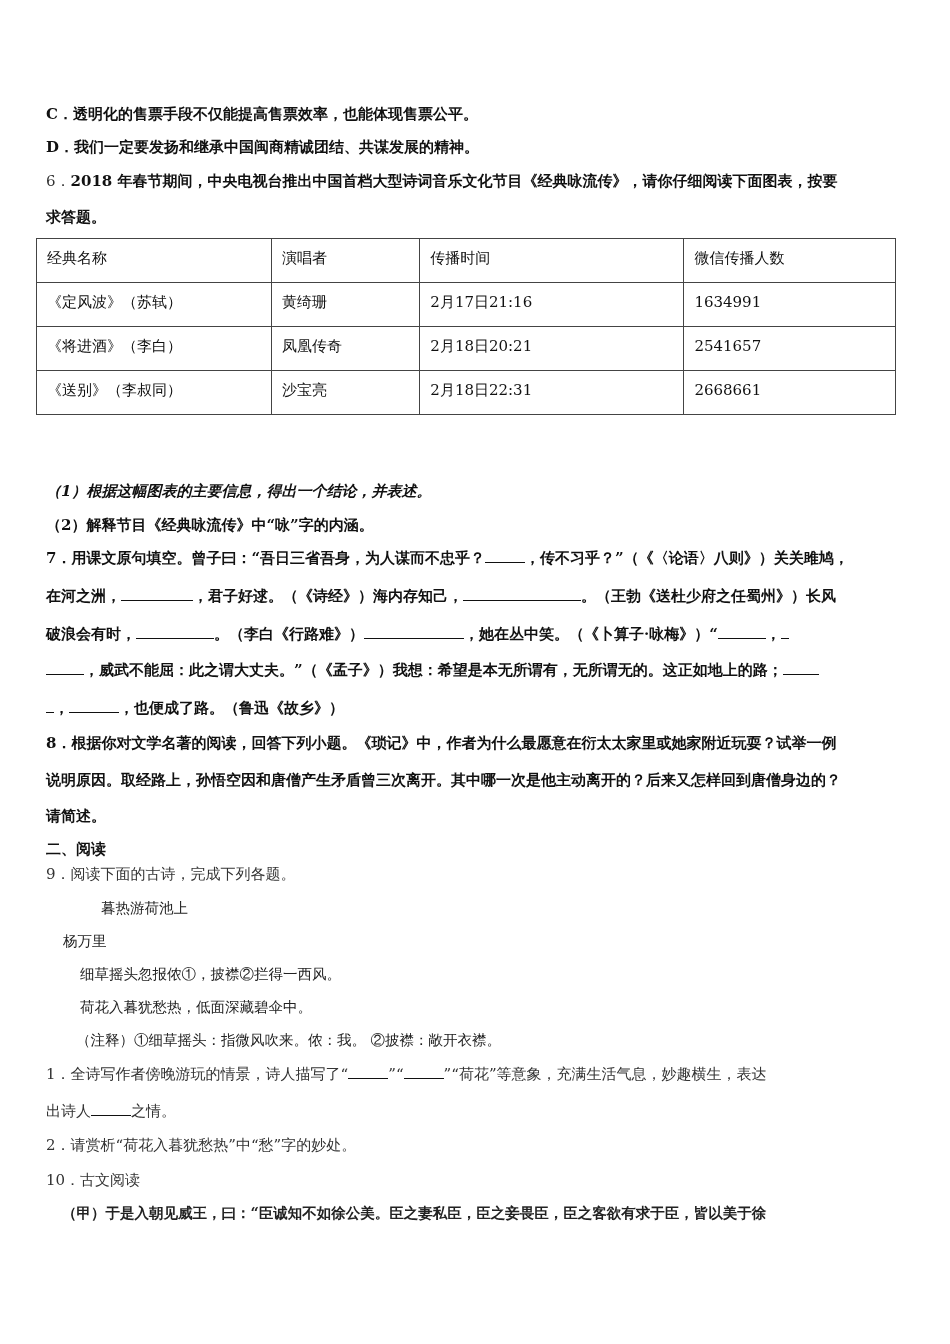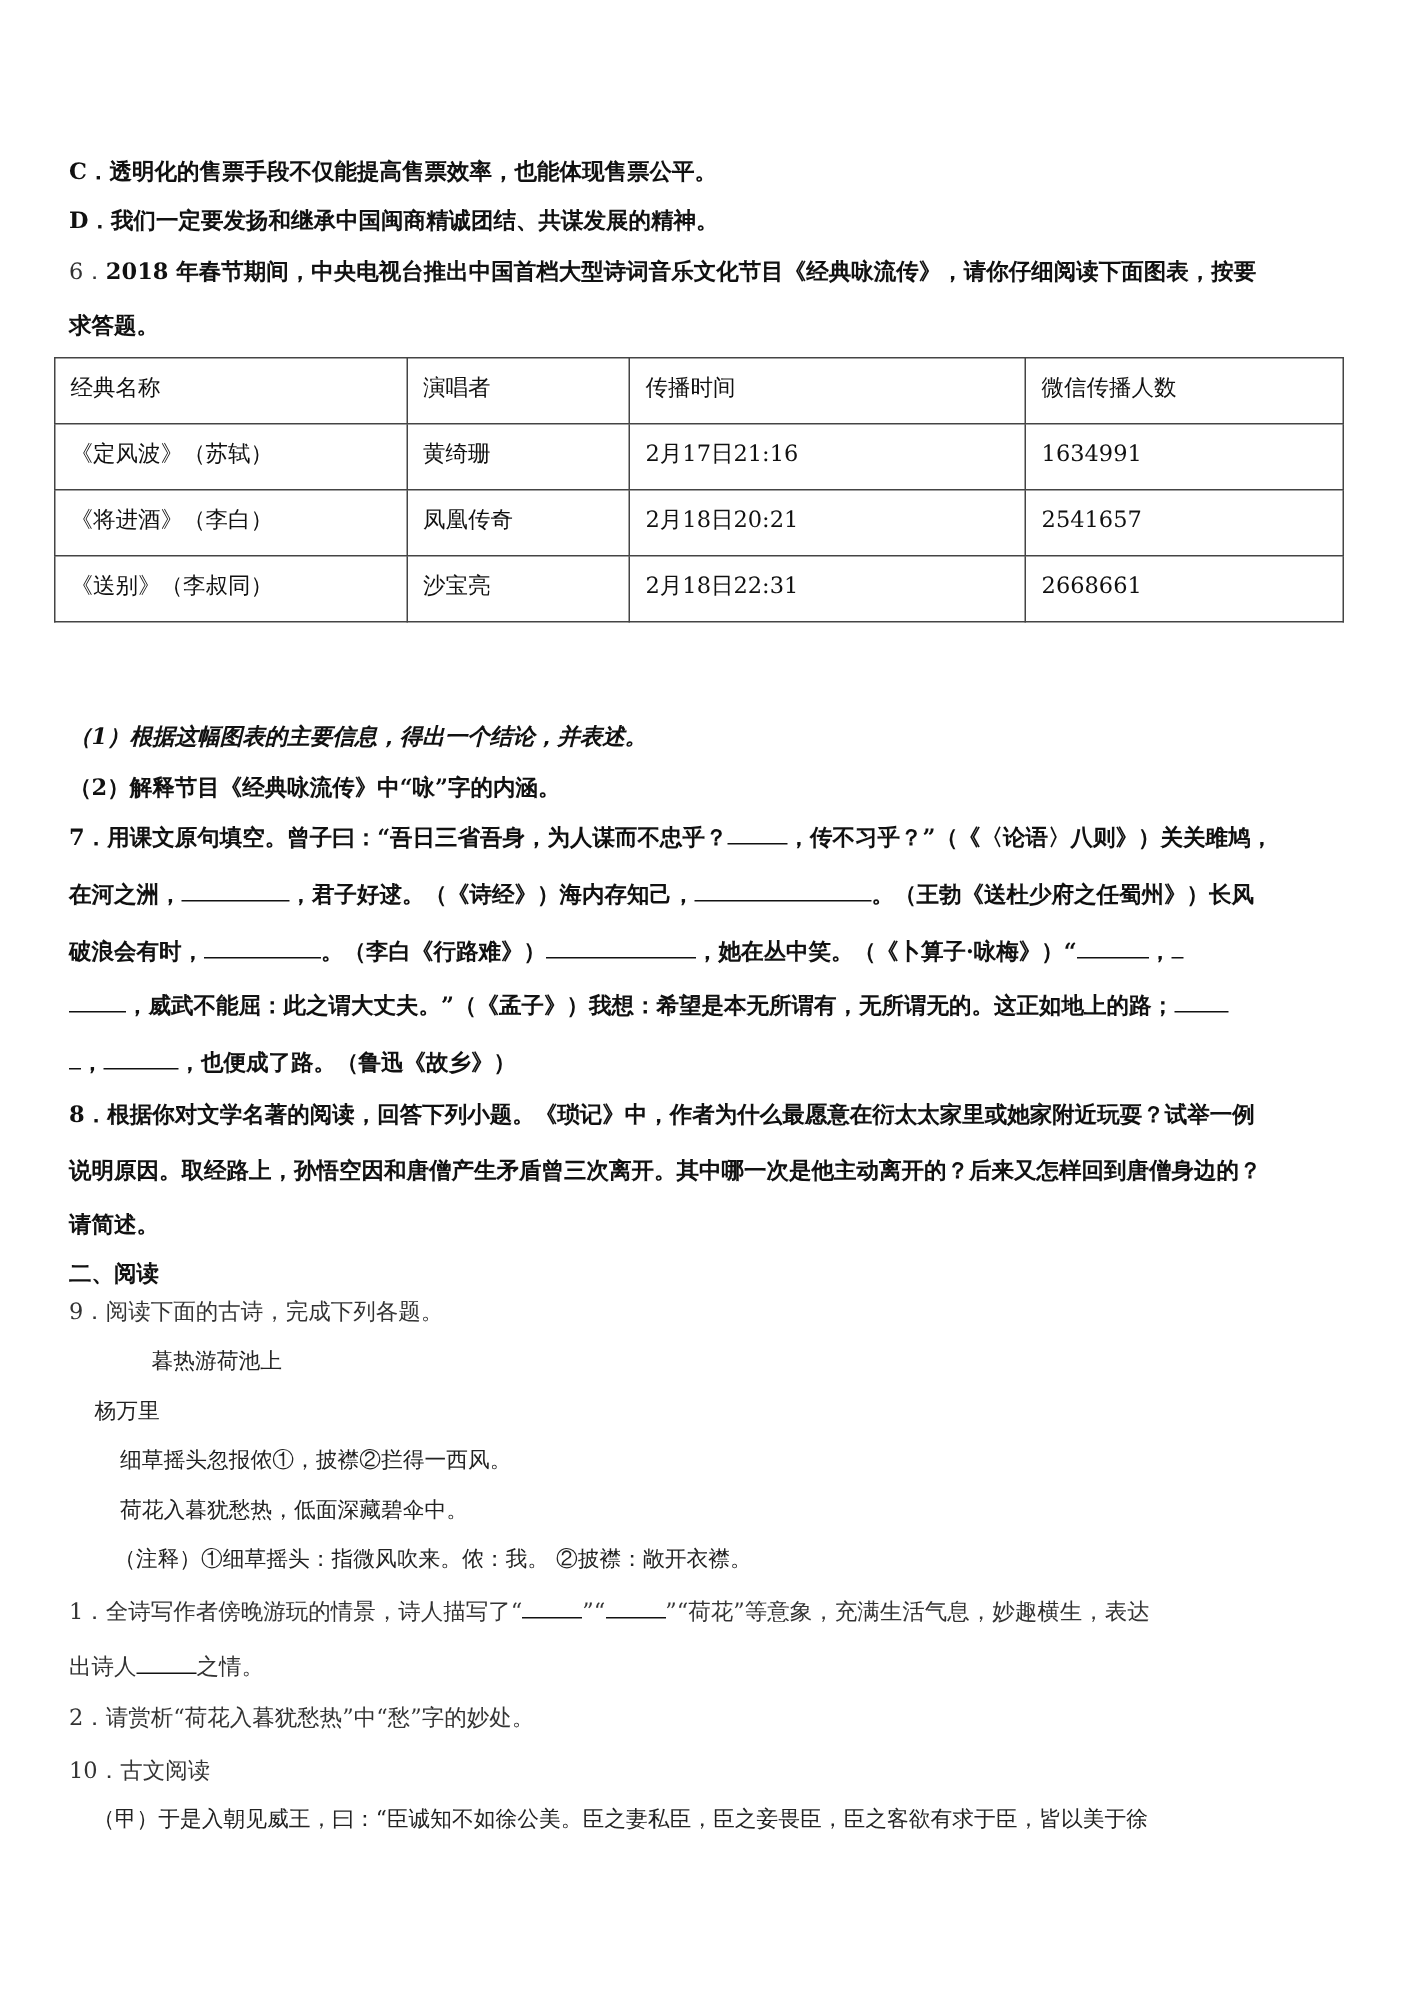--- a/index.html
+++ b/index.html
@@ -97,13 +97,13 @@
 
 <div class="line gray" style="top:1064px;">
   <span>1．全诗写作者傍晚游玩的情景，诗人描写了“</span><span class="blank" style="width:40px;"></span><span>”“</span><span class="blank" style="width:40px;"></span><span>”“荷花”等意象，充满生活气息，妙趣横生，表达</span>
 </div>
 <div class="line gray" style="top:1101px;">
   <span>出诗人</span><span class="blank" style="width:40px;"></span><span>之情。</span>
 </div>
 <div class="line gray" style="top:1135px;">2．请赏析“荷花入暮犹愁热”中“愁”字的妙处。</div>
 
 <div class="line gray" style="top:1170px;">10．古文阅读</div>
-<div class="line poem" style="left:62px; top:1203px;">（甲）于是入朝见威王，曰：“臣诚知不如徐公美。臣之妻私臣，臣之妾畏臣，臣之客欲有求于臣，皆以美于徐</div>
+<div class="line poem" style="left:62px; top:1203px;font-weight:bold;">（甲）于是入朝见威王，曰：“臣诚知不如徐公美。臣之妻私臣，臣之妾畏臣，臣之客欲有求于臣，皆以美于徐</div>
 
 </body></html>

